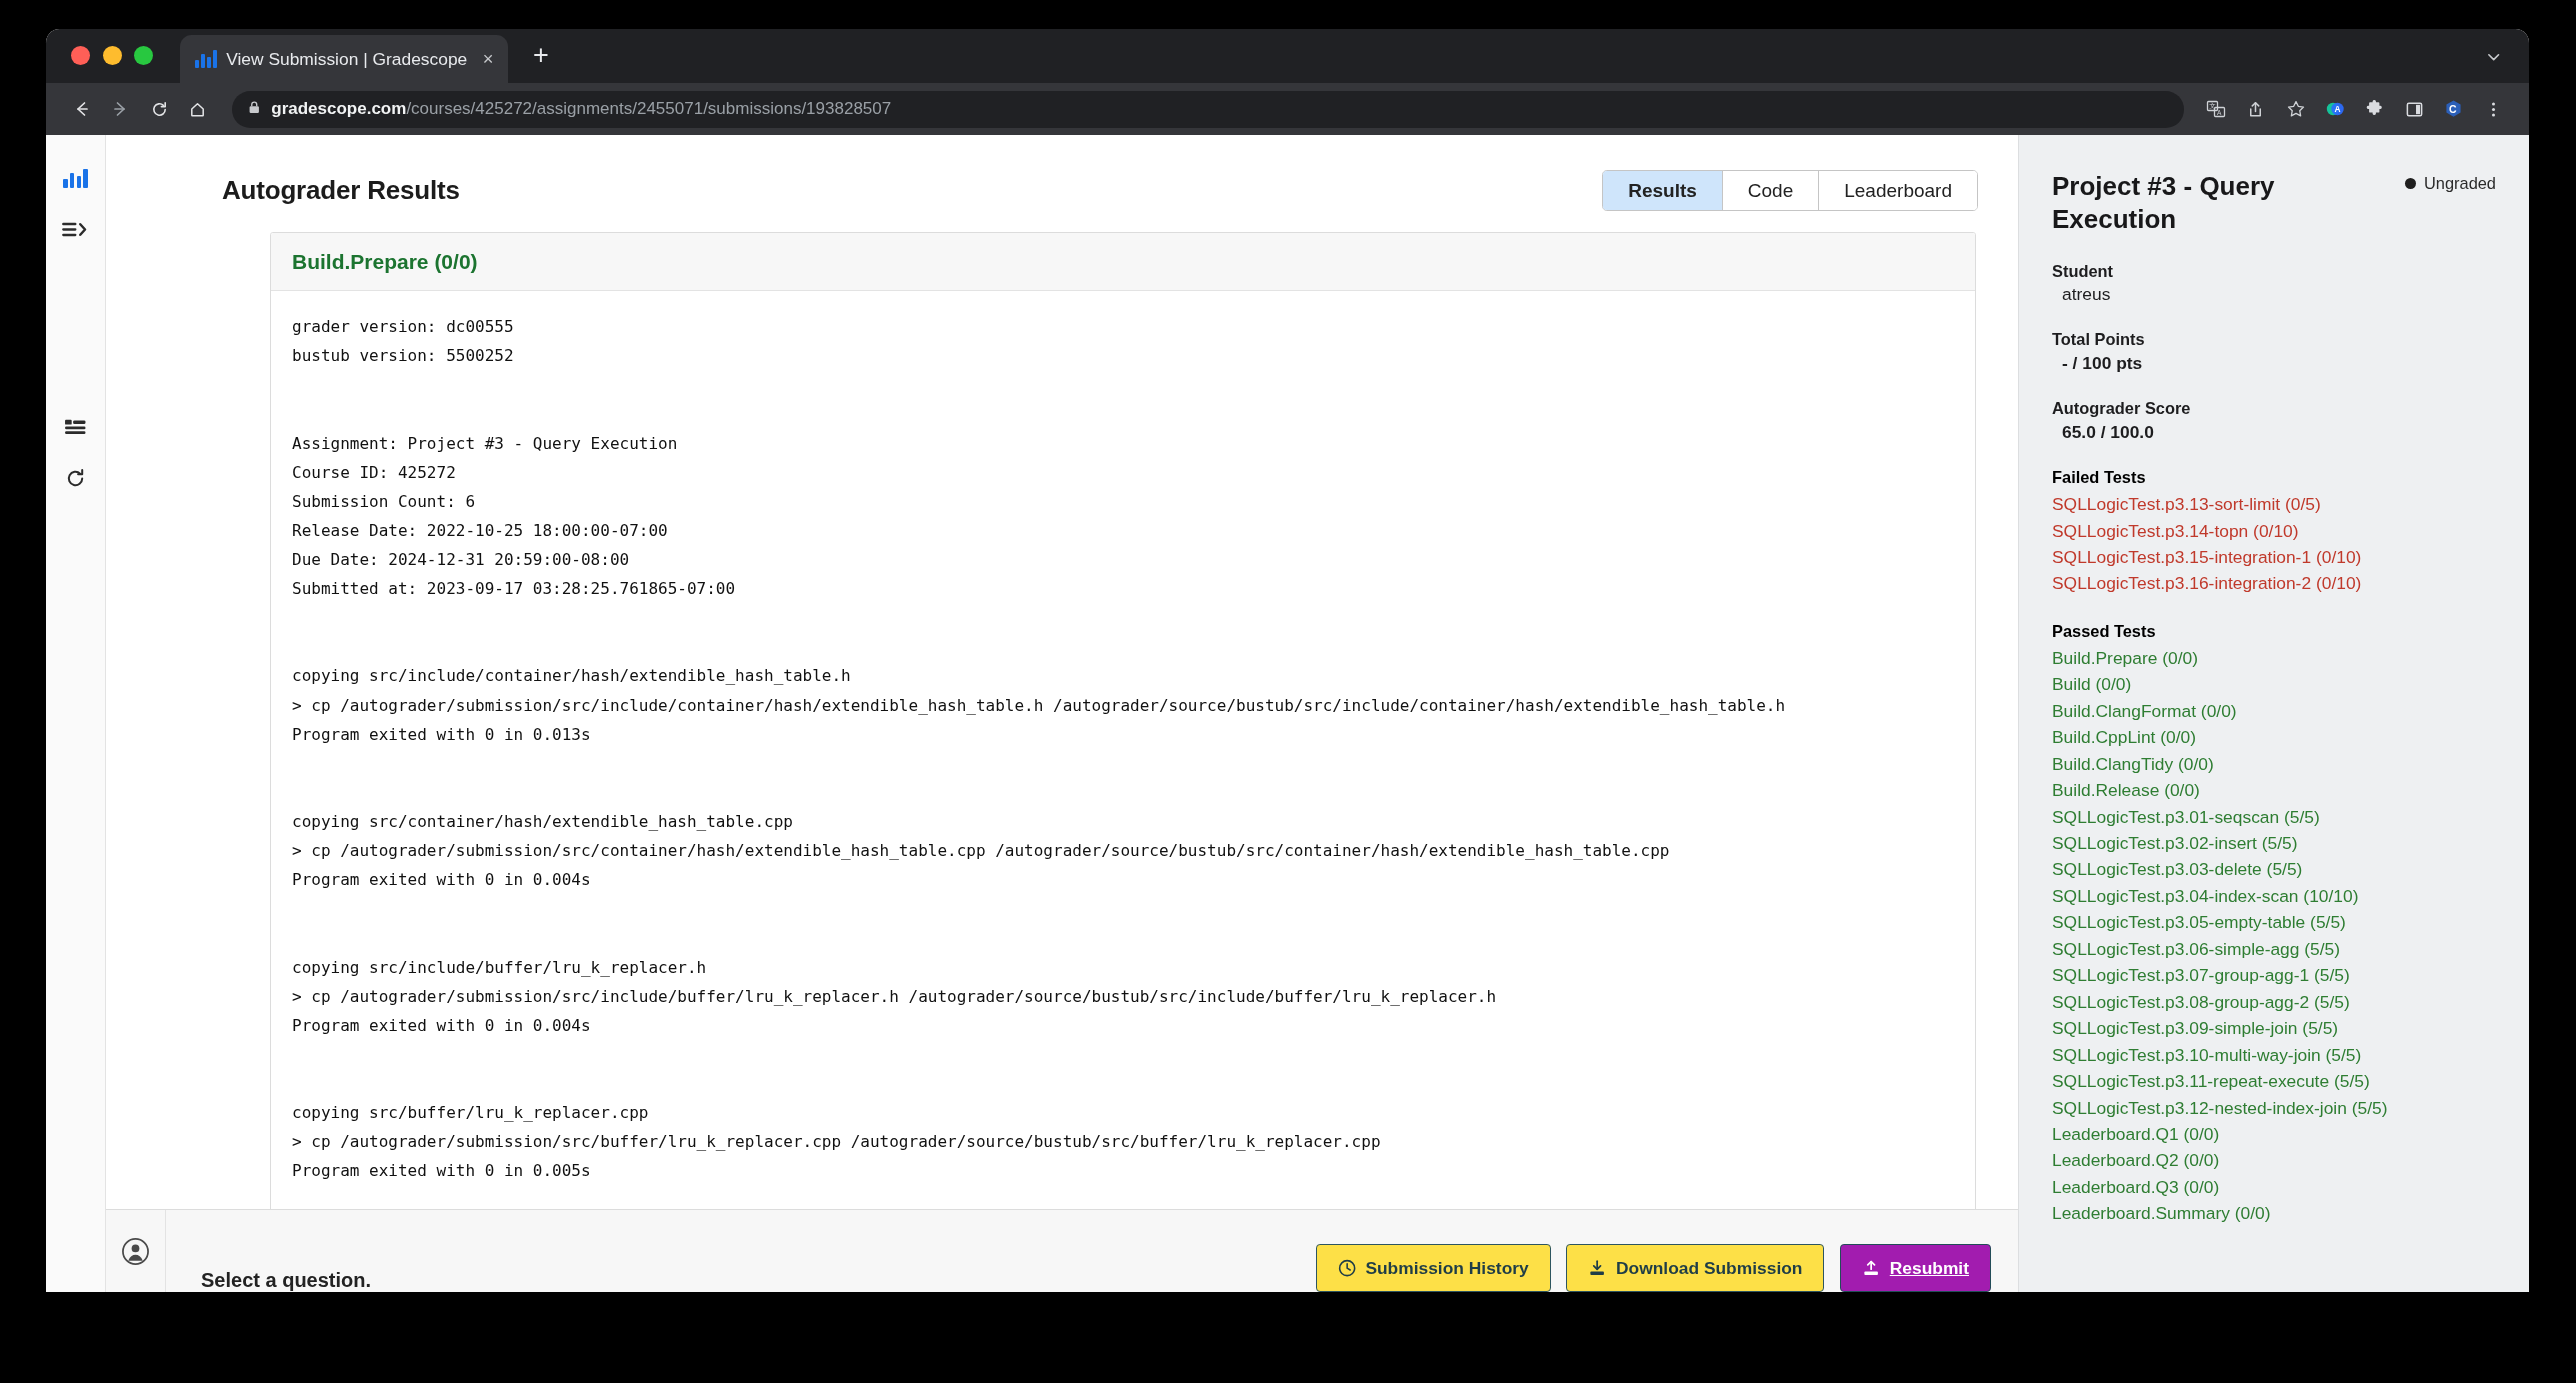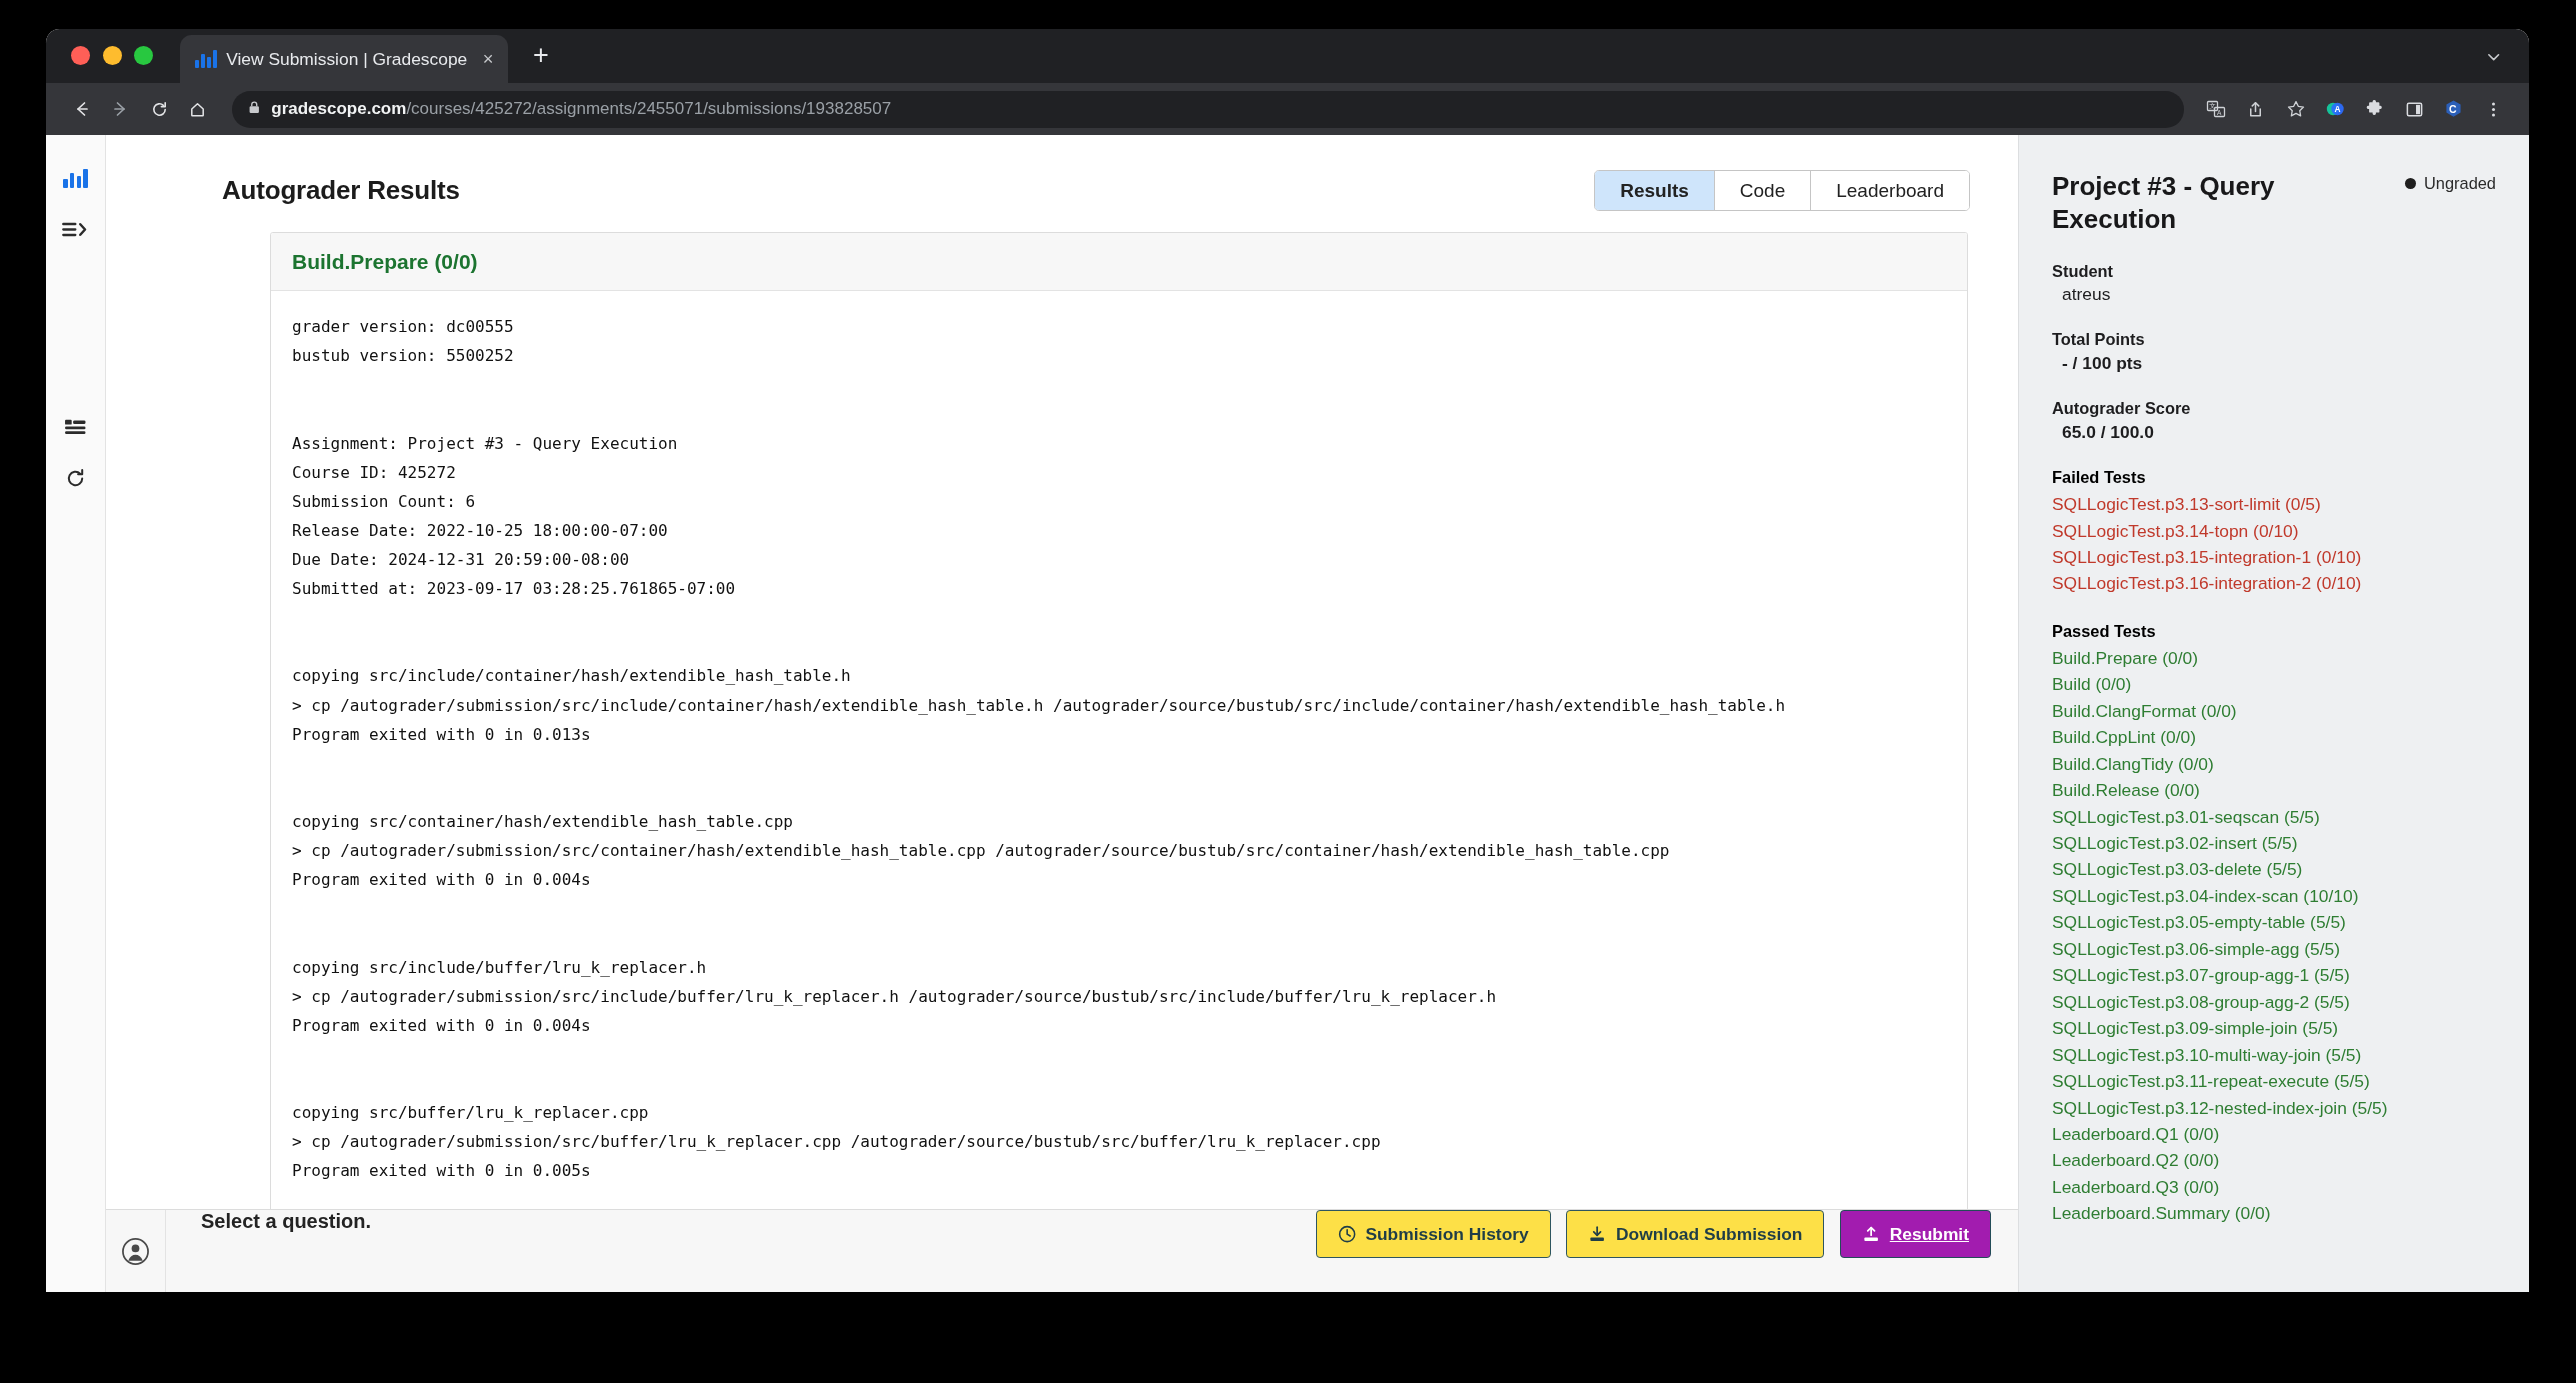--- a/index.html
+++ b/index.html
@@ -127,21 +127,21 @@
 
   
   #main {
     flex: 1;
     position: relative;
     overflow: hidden;
     background: #fff;
     display: flex;
     flex-direction: column;
   }
-  #main-scroll { flex: 1; overflow: hidden; padding: 0 8px 0 0; position: relative; }
+  #main-scroll { flex: 1; overflow: hidden; padding: 0 0 0 0; position: relative; }
 
   #results-header {
     display: flex;
     align-items: center;
     justify-content: space-between;
     padding: 35px 40px 21px 116px;
   }
   #page-title { font-size: 26px; font-weight: 600; color: #1c1c1c; letter-spacing: -0.2px; }
 
   #view-tabs { display: flex; border-radius: 4.8px; overflow: hidden; border: 1px solid #c5c5c5; }
@@ -207,21 +207,21 @@
   .test-item.passed { color: #2e7d32; }
 
   
   #bottom-bar {
     position: absolute;
     left: 0; right: 0; bottom: 0;
     height: 83px;
     background: #f7f7f7;
     border-top: 1px solid #dcdcdc;
     display: flex;
-    align-items: flex-start;
+    align-items: flex-end;
     padding: 0 27px 0 0;
     z-index: 5;
   }
   #bottom-avatar {
     width: 60px; flex: none;
     display: flex; align-items: center; justify-content: center;
     background: #f7f7f7;
     height: 100%;
     border-right: 1px solid #e3e3e3;
   }

